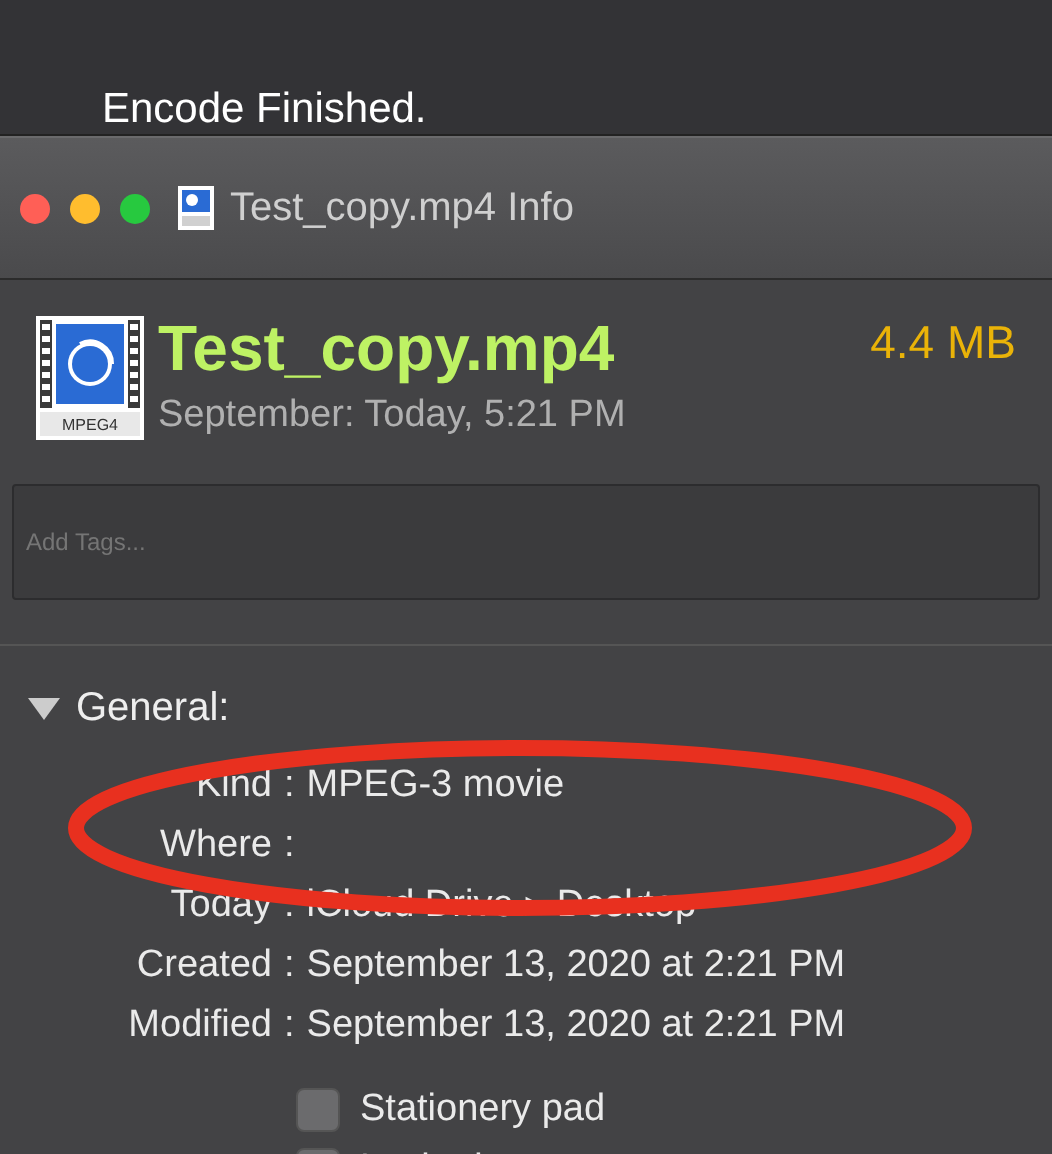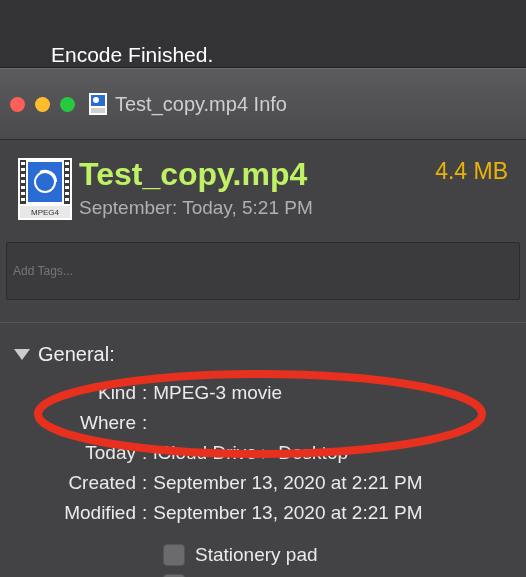--- a/index.html
+++ b/index.html
@@ -26,21 +26,21 @@
   .section{margin-top:22px;border-top:1px solid #555;padding-top:20px;}
   .sec-header{display:flex;align-items:center;padding-left:14px;cursor:pointer;}
   .disclosure{width:0;height:0;border-left:8px solid transparent;border-right:8px solid transparent;border-top:11px solid #ccc;margin-right:8px;}
   .sec-title{font-size:20px;color:#eee;}
   .kv-block{padding:12px 18px 0 18px;position:relative;}
   .kv-row{display:flex;font-size:19px;line-height:30px;}
   .kv-label{width:118px;text-align:right;color:#eaeaea;padding-right:6px;}
   .kv-sep{color:#eaeaea;margin-right:6px;}
   .kv-val{color:#eaeaea;}
   .checks{margin-top:16px;padding-left:130px;}
-  .check-row{display:flex;align-items:center;font-size:19px;color:#eaeaea;margin-bottom:8px;margin-left:15px;}
+  .check-row{display:flex;align-items:center;font-size:19px;color:#eaeaea;margin-bottom:8px;}
   .checkbox{width:20px;height:20px;background:#6b6b6d;border:1px solid #555;border-radius:4px;margin-right:10px;}
   .anno-ellipse{position:absolute;pointer-events:none;}
   .breadcrumb-sep{margin:0 6px;color:#eaeaea;}
   svg{display:block;}
 </style>
 </head>
 <body>
 
 <div class="screen">
   <div class="status-msg">Encode Finished.</div>

